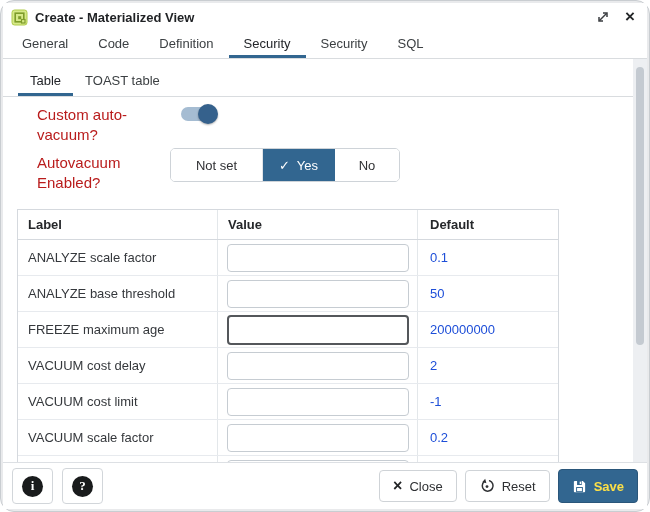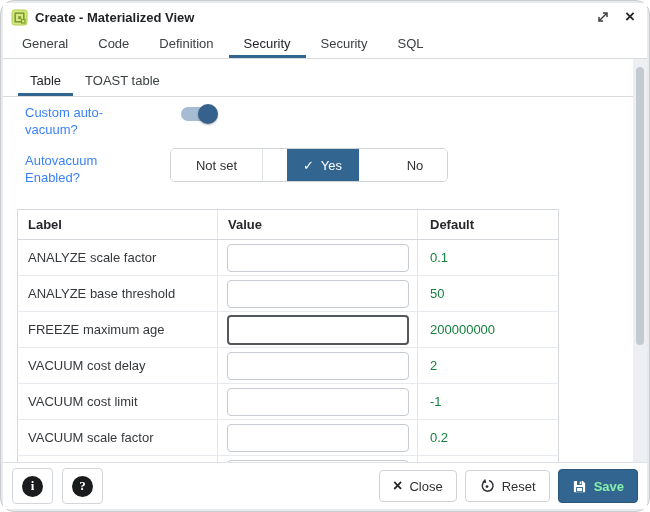--- a/index.html
+++ b/index.html
@@ -31,50 +31,50 @@
   
   .content { position:absolute; top:56px; left:0; right:14px; bottom:47px;
              background:#fff; overflow:hidden; }
 
   .subtabbar { position:absolute; top:9px; left:0; right:0; height:29px;
                display:flex; padding-left:15px; border-bottom:1px solid #d9dcdf; }
   .subtab { font-size:13px; color:#3c4043; padding:0 12px; line-height:26px;
             border-bottom:3px solid transparent; cursor:pointer; }
   .subtab.active { color:#24262a; border-bottom-color:#326690; }
 
-  .form-label { position:absolute; left:22px; width:118px; font-size:13px;
-                color:#3b82f6; line-height:1.3; }
+  .form-label { position:absolute; left:34px; width:118px; font-size:15px;
+                color:#b91c1c; line-height:1.3; }
 
   
   .toggle { position:absolute; left:178px; top:48px; width:34px; height:14px;
             background:#a5bcd2; border-radius:7px; cursor:pointer; }
   .toggle .knob { position:absolute; right:-3px; top:-3px; width:20px; height:20px;
                   border-radius:50%; background:#35618c; box-shadow:0 1px 2px rgba(0,0,0,.3); }
 
   
   .btn-group { position:absolute; left:167px; top:89px; display:flex; height:34px;
-               border:1px solid #ced3d8; border-radius:5px; overflow:hidden; background:#fff;gap:24px; }
+               border:1px solid #ced3d8; border-radius:5px; overflow:hidden; background:#fff; }
   .seg-btn { font-size:13px; color:#303134; background:#fff; display:flex;
              align-items:center; justify-content:center; cursor:pointer;
              border:none; border-right:1px solid #e1e4e8; padding:0 4px; }
   .seg-btn:last-child { border-right:none; }
   .seg-btn.selected { background:#326690; color:#fff; border-right-color:#326690; }
   .seg-check { font-size:13px; margin-right:7px; }
 
   
   .param-table { position:absolute; left:14px; top:150px; width:542px;
                  border:1px solid #d5d9de; background:#fff; }
   .p-row { display:flex; height:36px; border-bottom:1px solid #e7eaee; align-items:center; }
   .p-row.head { height:30px; border-bottom:1px solid #d5d9de; }
   .c-label { width:200px; padding-left:10px; font-size:13px; color:#35383c;
              align-self:stretch; display:flex; align-items:center;
              border-right:1px solid #e3e7ea; overflow:hidden; white-space:nowrap; }
   .c-value { width:200px; align-self:stretch; display:flex; align-items:center;
              border-right:1px solid #e3e7ea; }
-  .c-default { flex:1; padding-left:12px; font-size:13px; color:#15803d; }
+  .c-default { flex:1; padding-left:12px; font-size:13px; color:#1d4ed8; }
   .p-row.head .c-label, .p-row.head .c-default { font-weight:600; color:#26282b; }
   .p-row.head .c-value { font-weight:600; color:#26282b; padding-left:10px; font-size:13px; }
   .val-input { margin-left:9px; width:182px; height:28px; border:1px solid #c6ccd2;
                border-radius:4px; background:#fff; font-size:13px; padding:0 6px;
                font-family:"Liberation Sans","DejaVu Sans",sans-serif; }
   .val-input.focused { border:2px solid #54575b; height:30px; }
 
   
   .scroll-track { position:absolute; top:56px; right:0; width:14px; bottom:47px;
                   background:#edeff2; }
@@ -88,21 +88,21 @@
               background:#fff; display:flex; align-items:center; justify-content:center;
               margin-right:9px; cursor:pointer; }
   .circle-glyph { width:21px; height:21px; border-radius:50%; background:#191b1c; color:#fff;
                   font-size:13px; font-weight:bold; display:flex; align-items:center;
                   justify-content:center; font-family:"Liberation Serif","DejaVu Serif",serif; }
   .footer-right { margin-left:auto; display:flex; align-items:center; gap:8px; }
   .f-btn { height:32px; border:1px solid #cfd3d7; border-radius:4px; background:#fff;
            font-size:13px; color:#2e3033; display:flex; align-items:center; gap:7px;
            padding:0 13px; cursor:pointer; font-family:inherit; }
   .f-btn .x-glyph { font-size:16px; font-weight:bold; line-height:1; color:#232527; }
-  .f-btn.save { background:#326690; border-color:#2a567a; color:#86efac; height:34px; font-weight:bold; }
+  .f-btn.save { background:#326690; border-color:#2a567a; color:#fde047; height:34px; font-weight:bold; }
 </style>
 </head>
 <body>
 
 <div class="window">
   <div class="dialog">
 
     <div class="titlebar">
       <svg class="mview-icon" viewBox="0 0 18 17">
         <rect x="1" y="1" width="15" height="15" rx="2.5" fill="#d6e988" stroke="#aecb4b" stroke-width="1"></rect>

